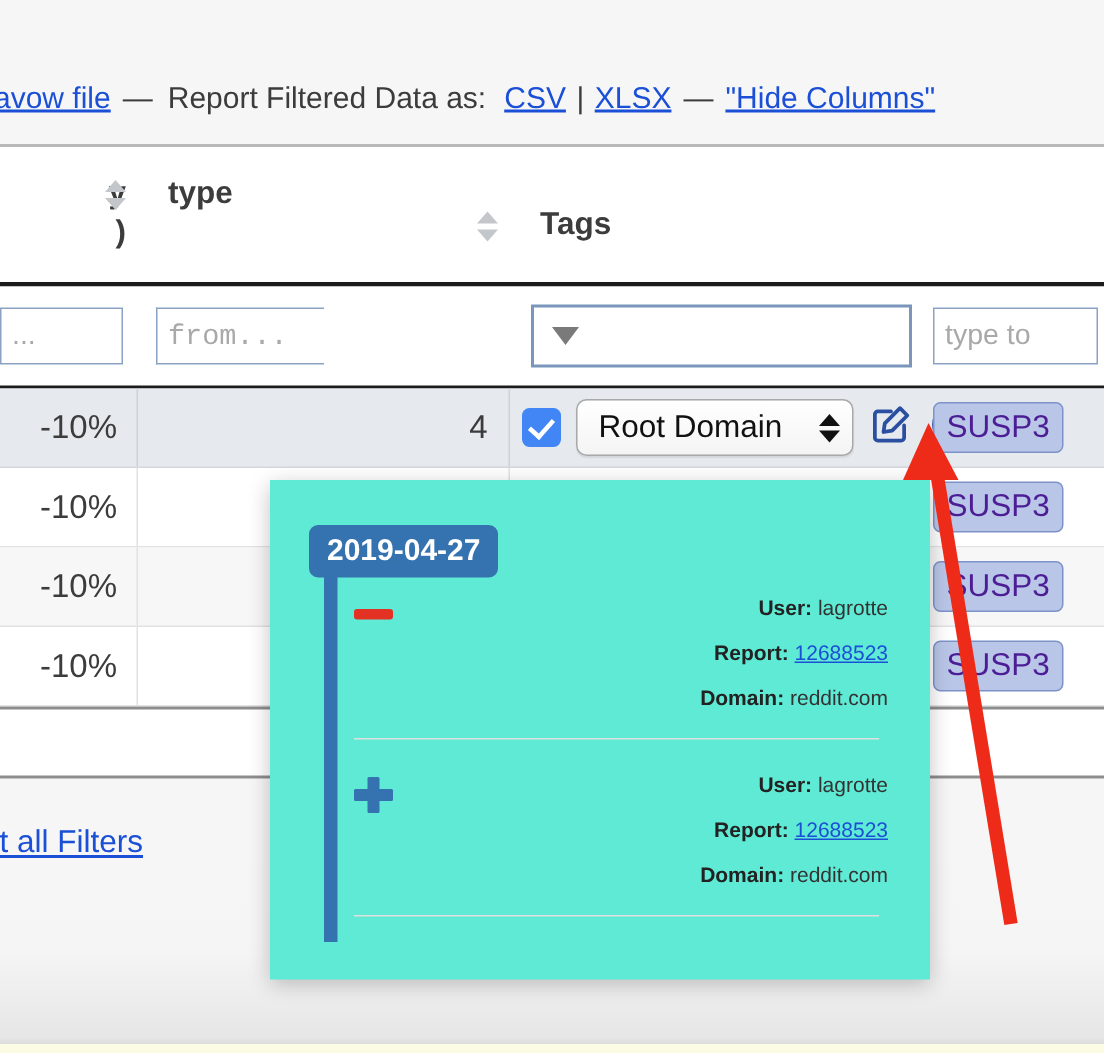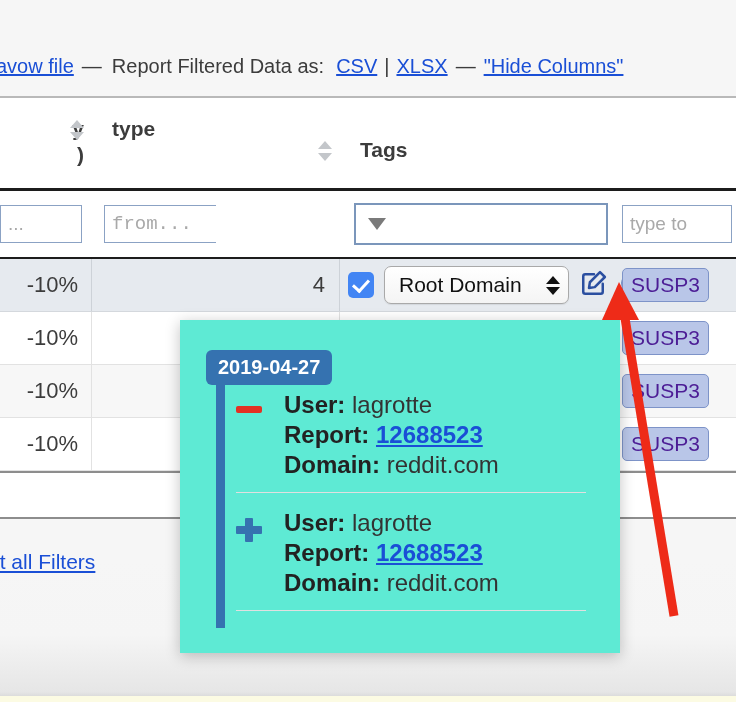--- a/index.html
+++ b/index.html
@@ -109,23 +109,23 @@
   .timeline{position:absolute;left:36px;top:36px;width:9px;height:272px;background:#3572b0;}
   .date-pill{position:absolute;left:26px;top:30px;background:#3572b0;color:#fff;font-size:20px;
     font-weight:bold;border-radius:6px;padding:6px 12px;white-space:nowrap;}
   .entry{position:absolute;left:56px;width:356px;}
   .entry .marker{position:absolute;left:0;top:10px;width:28px;height:22px;}
   .minus{position:absolute;left:0;top:6px;width:26px;height:7px;border-radius:2px;background:#e33124;}
   .plus{position:absolute;left:0;top:0;width:26px;height:22px;}
   .plus:before{content:"";position:absolute;left:0;top:8px;width:26px;height:8px;background:#3572b0;border-radius:1px;}
   .plus:after{content:"";position:absolute;left:9px;top:0;width:8px;height:24px;background:#3572b0;border-radius:1px;}
   .elines{margin-left:48px;}
-  .eline{font-size:24px;color:#333;line-height:30px;white-space:nowrap;}
+  .eline{font-size:14px;color:#333;line-height:30px;white-space:nowrap;text-align:right;}
   .eline b{color:#222;font-weight:bold;}
-  .eline a{color:#1a4fd6;text-decoration:underline;font-weight:bold;}
+  .eline a{color:#1a4fd6;text-decoration:underline;}
   .divider{position:absolute;left:56px;width:350px;height:1px;background:#e0e0e0;}
 
   
   .arrow-svg{position:absolute;left:0;top:0;width:736px;height:702px;pointer-events:none;}
 </style>
 </head>
 <body>
 
 <div class="page">
 

